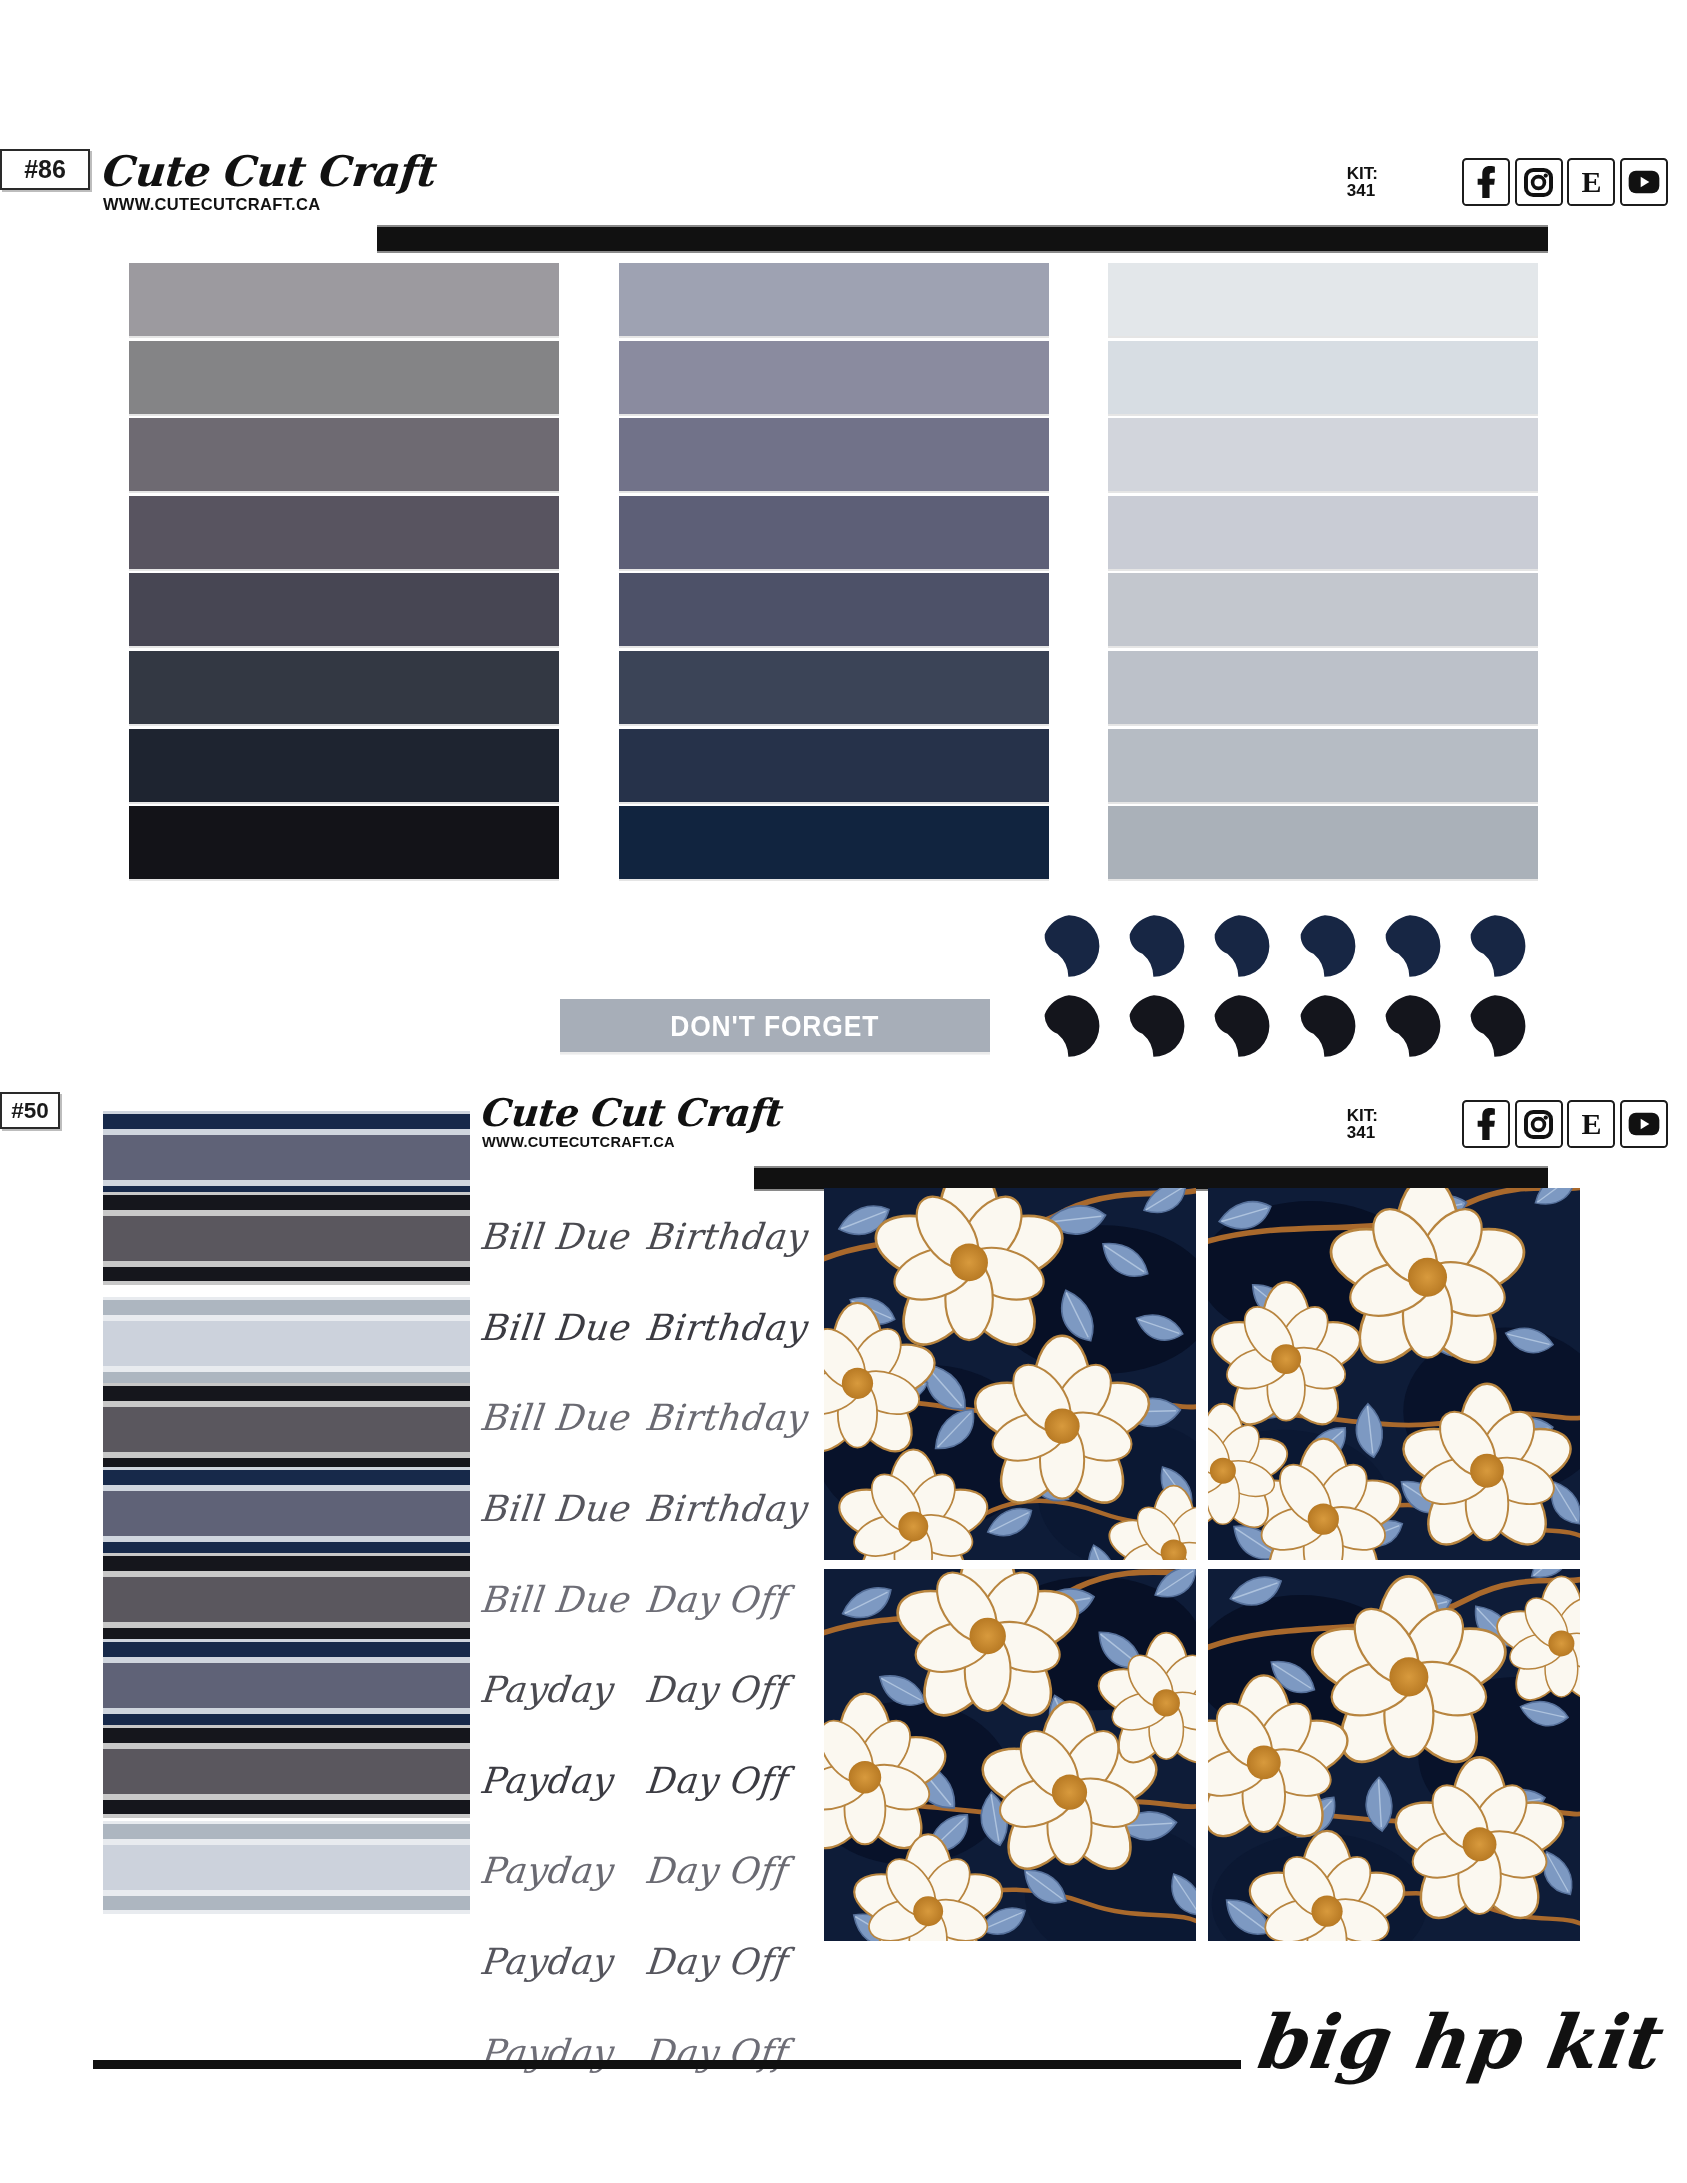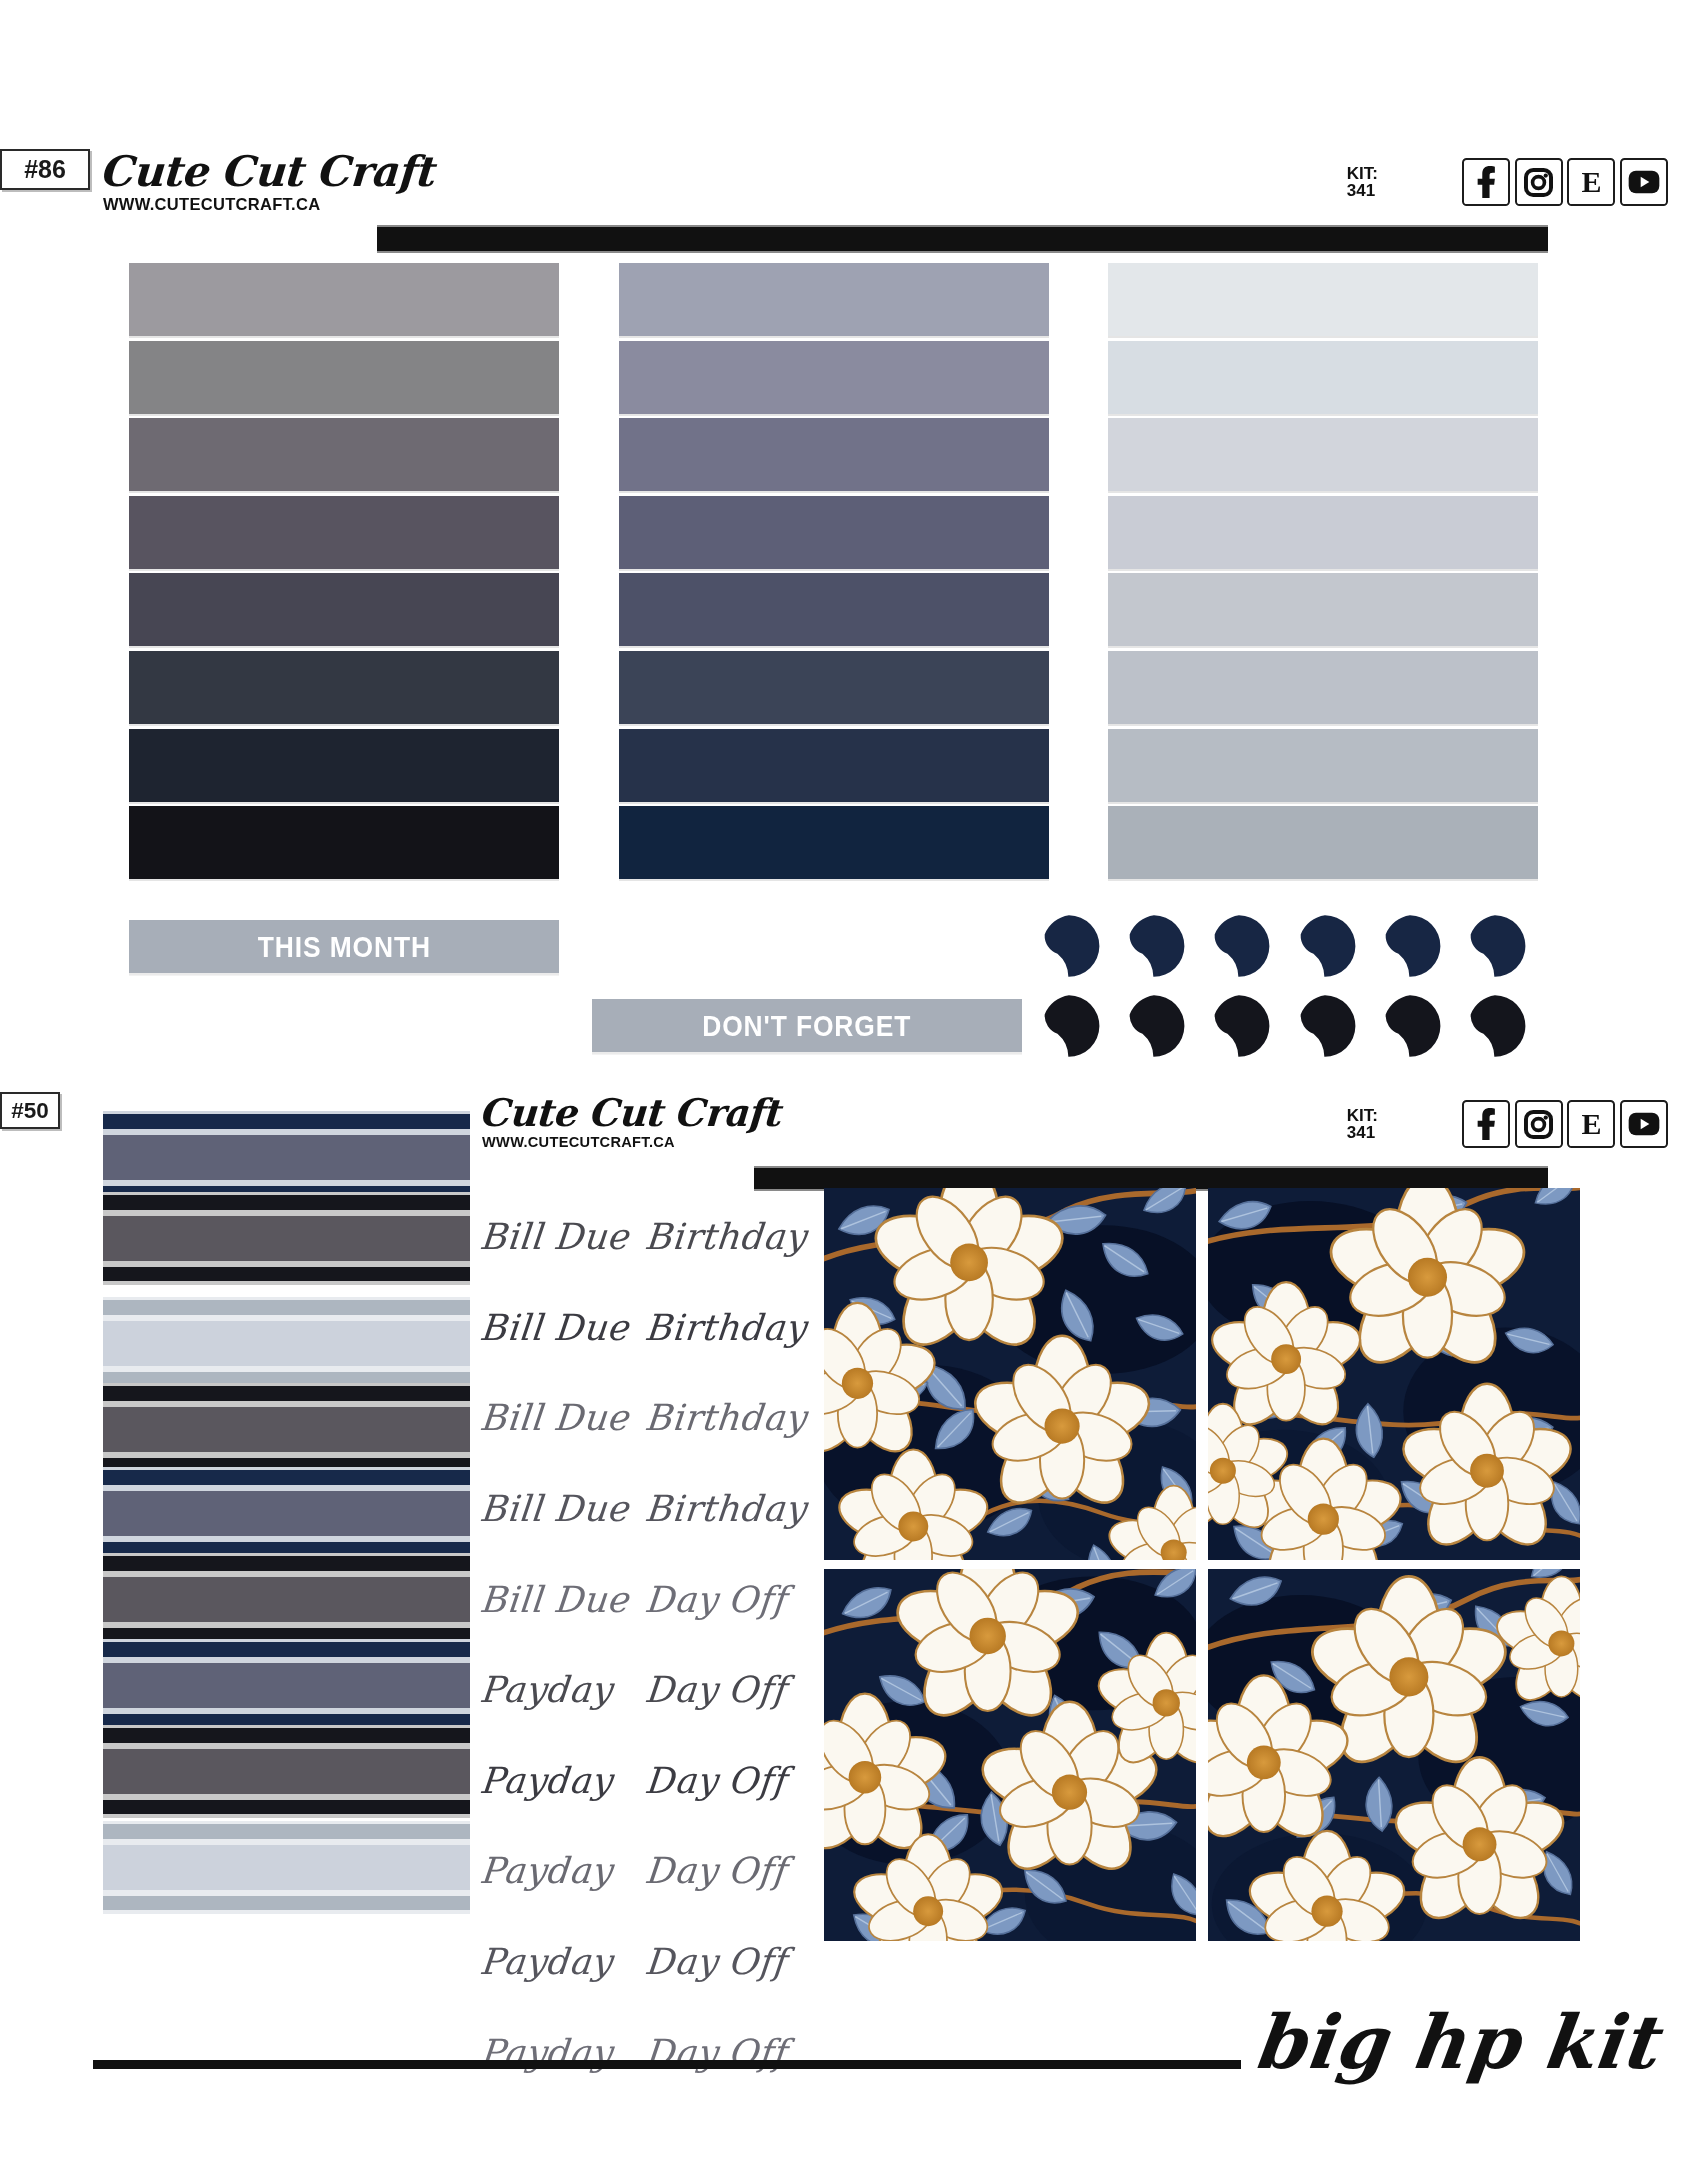--- a/index.html
+++ b/index.html
@@ -178,24 +178,21 @@
       <div class="swatch" style="background: rgb(227, 231, 234); height: 73px; margin-bottom: 4.6px;"></div>
       <div class="swatch" style="background: rgb(215, 221, 227); height: 73px; margin-bottom: 4.6px;"></div>
       <div class="swatch" style="background: rgb(210, 213, 220); height: 73px; margin-bottom: 4.6px;"></div>
       <div class="swatch" style="background: rgb(201, 204, 213); height: 73px; margin-bottom: 4.6px;"></div>
       <div class="swatch" style="background: rgb(195, 199, 206); height: 73px; margin-bottom: 4.6px;"></div>
       <div class="swatch" style="background: rgb(188, 193, 201); height: 73px; margin-bottom: 4.6px;"></div>
       <div class="swatch" style="background: rgb(182, 188, 196); height: 73px; margin-bottom: 4.6px;"></div>
       <div class="swatch" style="background: rgb(170, 177, 185); height: 73px; margin-bottom: 0px;"></div>
     </div>
 
-  <div class="hdr-box" style="left: 129px; top: 920px; width: 430px; height: 53px; background: rgb(167, 174, 184);">
-    <span>THIS MONTH</span>
-  </div>
-  <div class="hdr-box" style="left: 592px; top: 999px; width: 430px; height: 53px; background: rgb(167, 174, 184);">
+  <div class="hdr-box" style="left: 560px; top: 999px; width: 430px; height: 53px; background: rgb(167, 174, 184);">
     <span>DON'T FORGET</span>
   </div>
 
   <div id="moon-layer">
       <div class="moon" style="left: 1037px; top: 914px; width: 64px; height: 64px;"><svg width="64" height="64" viewBox="0 0 100 100">
           <path d="M50 2 A48 48 0 1 1 49 98 A48 48 0 0 0 32 62 A30 30 0 0 1 12 32 A48 48 0 0 1 50 2 Z" fill="#172644"></path>
         </svg></div>
       <div class="moon" style="left: 1122px; top: 914px; width: 64px; height: 64px;"><svg width="64" height="64" viewBox="0 0 100 100">
           <path d="M50 2 A48 48 0 1 1 49 98 A48 48 0 0 0 32 62 A30 30 0 0 1 12 32 A48 48 0 0 1 50 2 Z" fill="#172644"></path>
         </svg></div>

